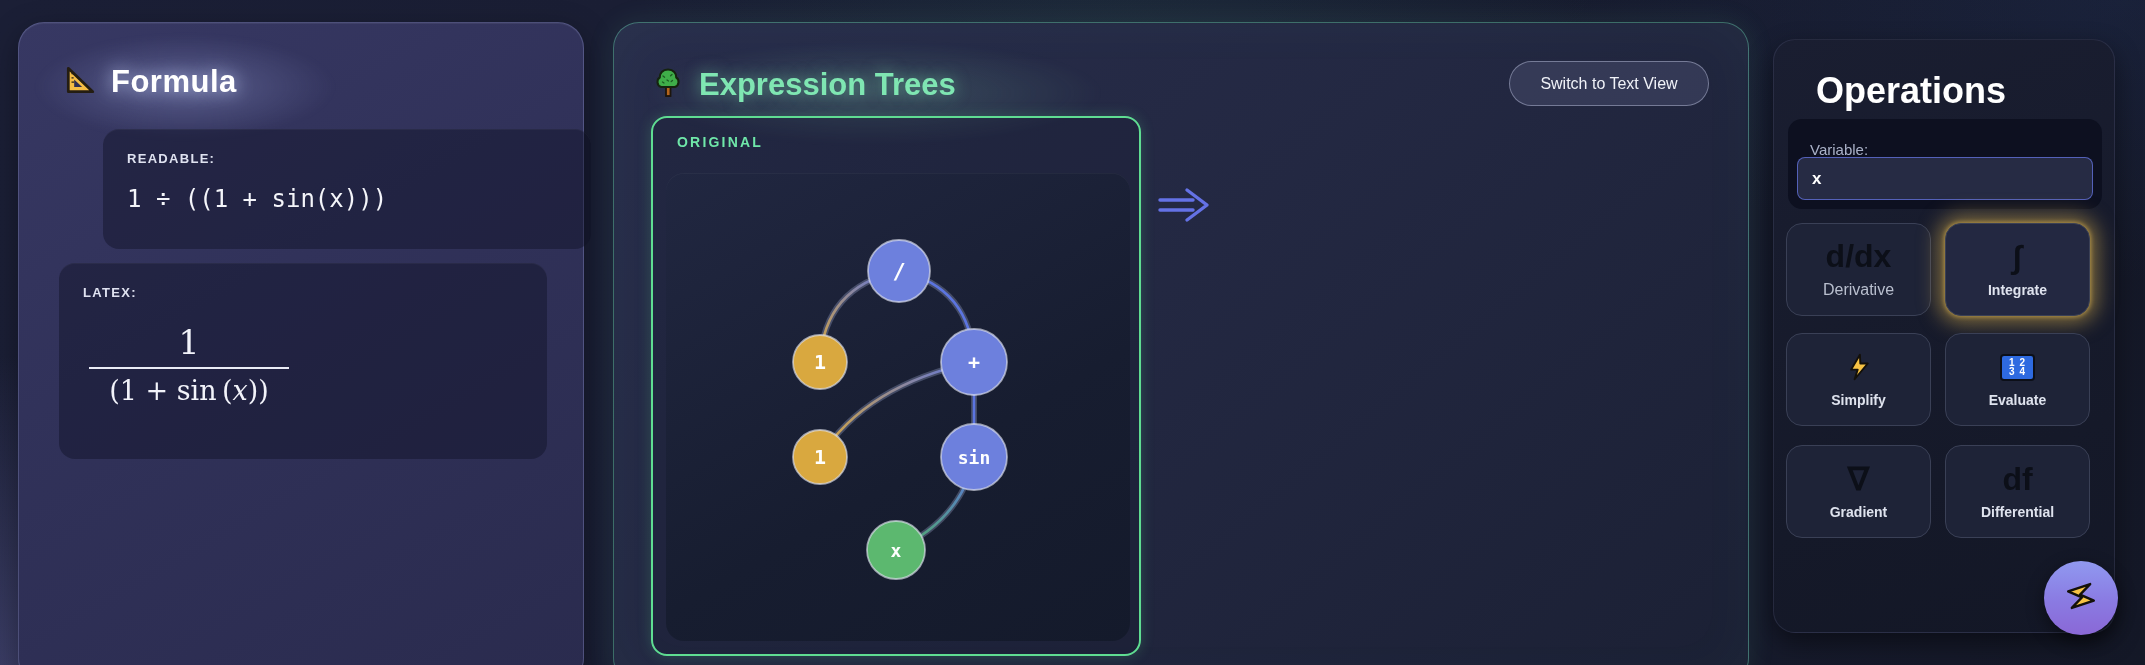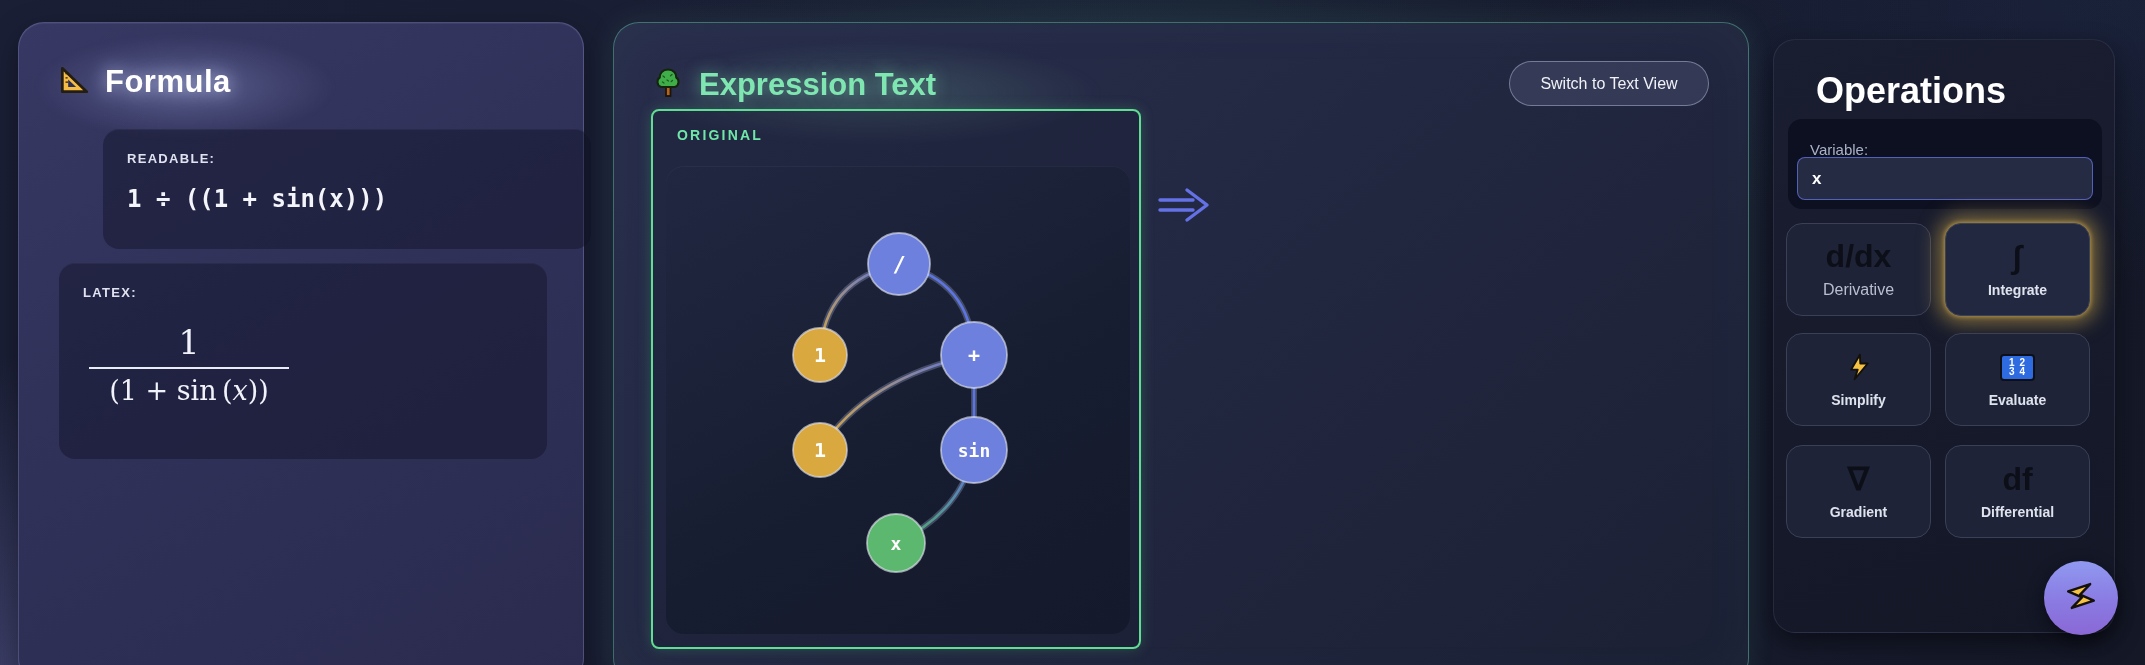--- a/index.html
+++ b/index.html
@@ -18,34 +18,34 @@
   
   #formula-panel{
     left:18px; top:22px; width:566px; height:662px;
     background:linear-gradient(150deg,#373863 0%, #31325a 40%, #2a2b4e 100%);
     border:1px solid rgba(140,145,200,0.35);
     box-shadow: inset 0 1px 0 rgba(255,255,255,0.06), 0 10px 30px rgba(0,0,0,0.35);
   }
   .title-halo{ position:absolute; pointer-events:none; filter:blur(3px); }
   #formula-halo{ left:16px; top:12px; width:300px; height:104px;
     background:radial-gradient(closest-side, rgba(175,185,245,0.30), transparent); }
-  #formula-header{ position:absolute; left:38px; top:40px; display:flex; align-items:center; gap:14px; }
+  #formula-header{ position:absolute; left:44px; top:40px; display:flex; align-items:center; gap:14px; }
   #formula-title{ font-size:31px; font-weight:bold; color:#ffffff; letter-spacing:0.5px;
     text-shadow:0 0 18px rgba(205,215,255,0.85); }
   .sub-box{
     position:absolute; left:40px; width:488px; border-radius:16px;
     background:rgba(16,17,38,0.45);
     box-shadow: inset 0 1px 0 rgba(255,255,255,0.04);
   }
   #readable-box{ top:106px; height:120px;margin-left:44px; }
   #latex-box{ top:240px; height:196px; }
   .mini-label{ position:absolute; left:24px; top:22px; font-size:13px; font-weight:bold;
     letter-spacing:1.3px; color:#dfe2f0; }
   #readable-expr{ position:absolute; left:24px; top:56px; font-family:"DejaVu Sans Mono", monospace;
-    font-size:24px; color:#f4f5fa;font-weight:bold; }
+    font-size:24px; color:#f4f5fa; }
   #fraction{ position:absolute; left:30px; top:62px; width:200px; text-align:center;
     font-family:"DejaVu Serif", serif; color:#f2f3fa; }
   #frac-num{ font-size:33px; line-height:36px; }
   #frac-rule{ border-top:2px solid #e9ebf5; margin:6px 0 6px 0; }
   #frac-den{ font-size:27px; }
   #frac-den .var{ font-style:italic; }
 
   
   #trees-panel{
     left:613px; top:22px; width:1136px; height:662px;
@@ -59,22 +59,22 @@
   #trees-title{ font-size:31px; font-weight:bold; color:#7fe6b2;
     text-shadow:0 0 16px rgba(127,230,178,0.55); }
   #switch-view-btn{
     position:absolute; left:895px; top:38px; width:200px; height:45px;
     border-radius:23px; background:rgba(84,90,124,0.38);
     border:1px solid rgba(182,188,216,0.50);
     color:#f0f2f8; font-size:16px; font-family:"Liberation Sans", sans-serif;
     display:flex; align-items:center; justify-content:center; cursor:pointer;
   }
   #original-box{
-    position:absolute; left:37px; top:86px; width:490px; height:540px;
-    border:2px solid #5fdd92; border-radius:8px;
+    position:absolute; left:37px; top:93px; width:490px; height:540px;
+    border:2px solid #5fdd92; border-radius:16px;
     background:rgba(18,23,42,0.25);
     box-shadow:0 0 14px rgba(95,221,146,0.22);
   }
   #original-label{ position:absolute; left:24px; top:16px; font-size:14px; font-weight:bold;
     letter-spacing:2.2px; color:#6fe7a9; }
   #tree-canvas{
     position:absolute; left:13px; top:55px; width:464px; height:468px; border-radius:18px;
     background:linear-gradient(150deg,#212741 0%, #171d30 60%, #141a2b 100%);
     box-shadow: inset 0 1px 0 rgba(255,255,255,0.04);
   }
@@ -163,21 +163,21 @@
   <div class="panel" id="trees-panel">
     <div class="title-halo" id="trees-halo"></div>
     <div id="trees-header">
       <span>
         <svg width="32" height="32" viewBox="0 0 32 32">
           <rect x="14" y="19" width="4.5" height="10" fill="#b5651d" stroke="#1d150c" stroke-width="1.8"></rect>
           <path d="M16 2.5 C10.5 2.5 7.5 6.5 7.8 10.5 C4.6 12.2 4.4 18.6 9.2 20 L22.8 20 C27.6 18.6 27.4 12.2 24.2 10.5 C24.5 6.5 21.5 2.5 16 2.5 Z" fill="#3fae49" stroke="#15240f" stroke-width="2" stroke-linejoin="round"></path>
           <path d="M11 9 l1.6 1.2 M20 7.5 l-1.4 1.3 M15 13 l1.5 1 M20.5 13.5 l-1.3 1.1 M10.5 15 l1.5 1" stroke="#1c5a22" stroke-width="1.3" stroke-linecap="round"></path>
         </svg>
       </span>
-      <span id="trees-title">Expression Text</span>
+      <span id="trees-title">Expression Trees</span>
     </div>
 
     <button id="switch-view-btn">Switch to Text View</button>
 
     <div id="original-box">
       <div id="original-label">ORIGINAL</div>
       <div id="tree-canvas">
         <svg id="tree-svg" viewBox="0 0 464 468">
             <defs>
               <linearGradient id="eg0" gradientUnits="userSpaceOnUse" x1="233" y1="98" x2="154" y2="189">

